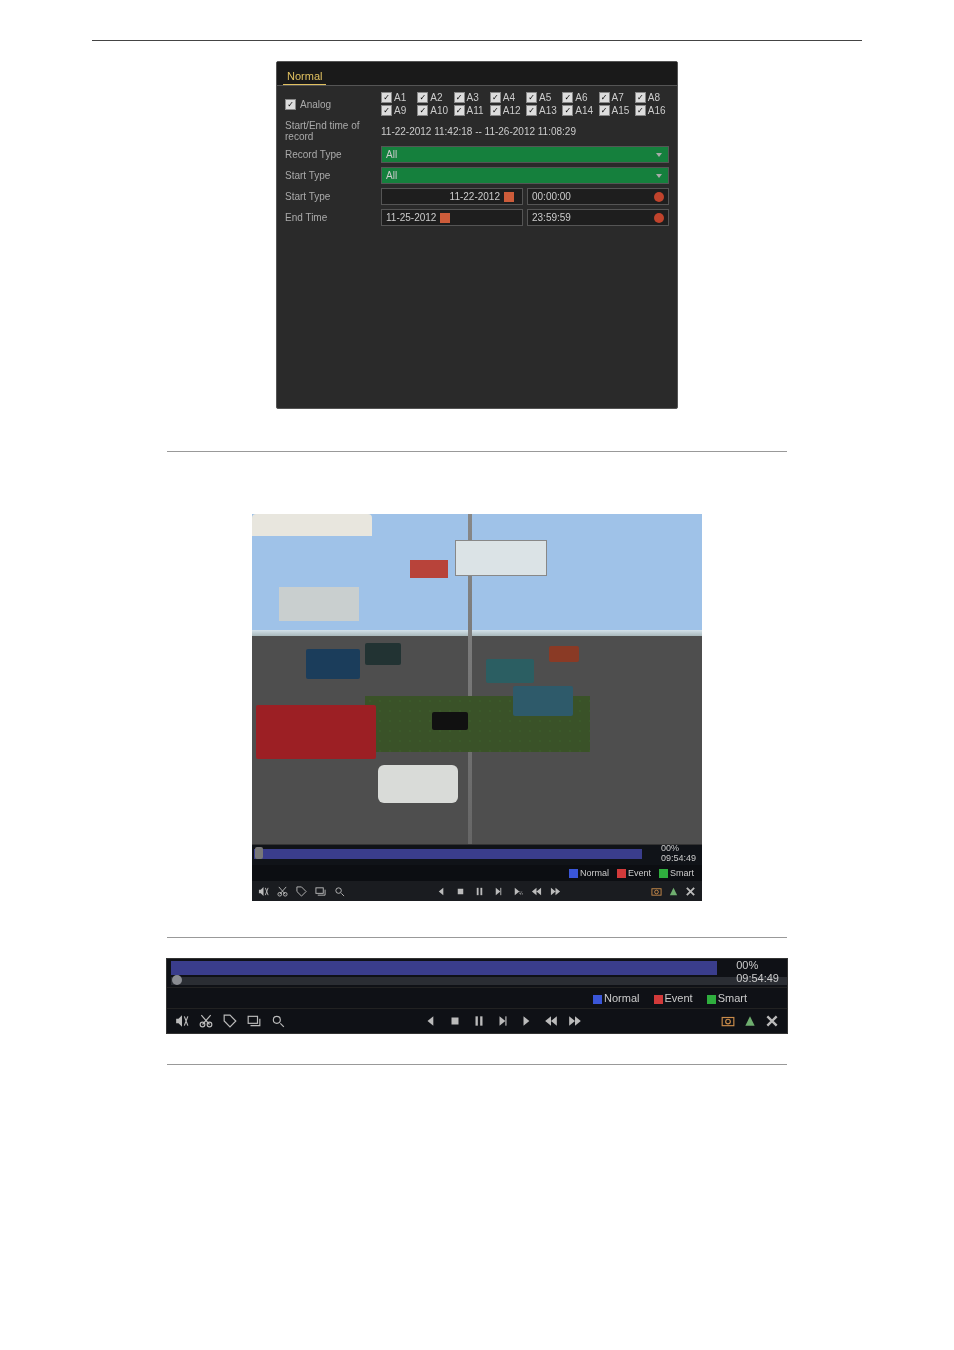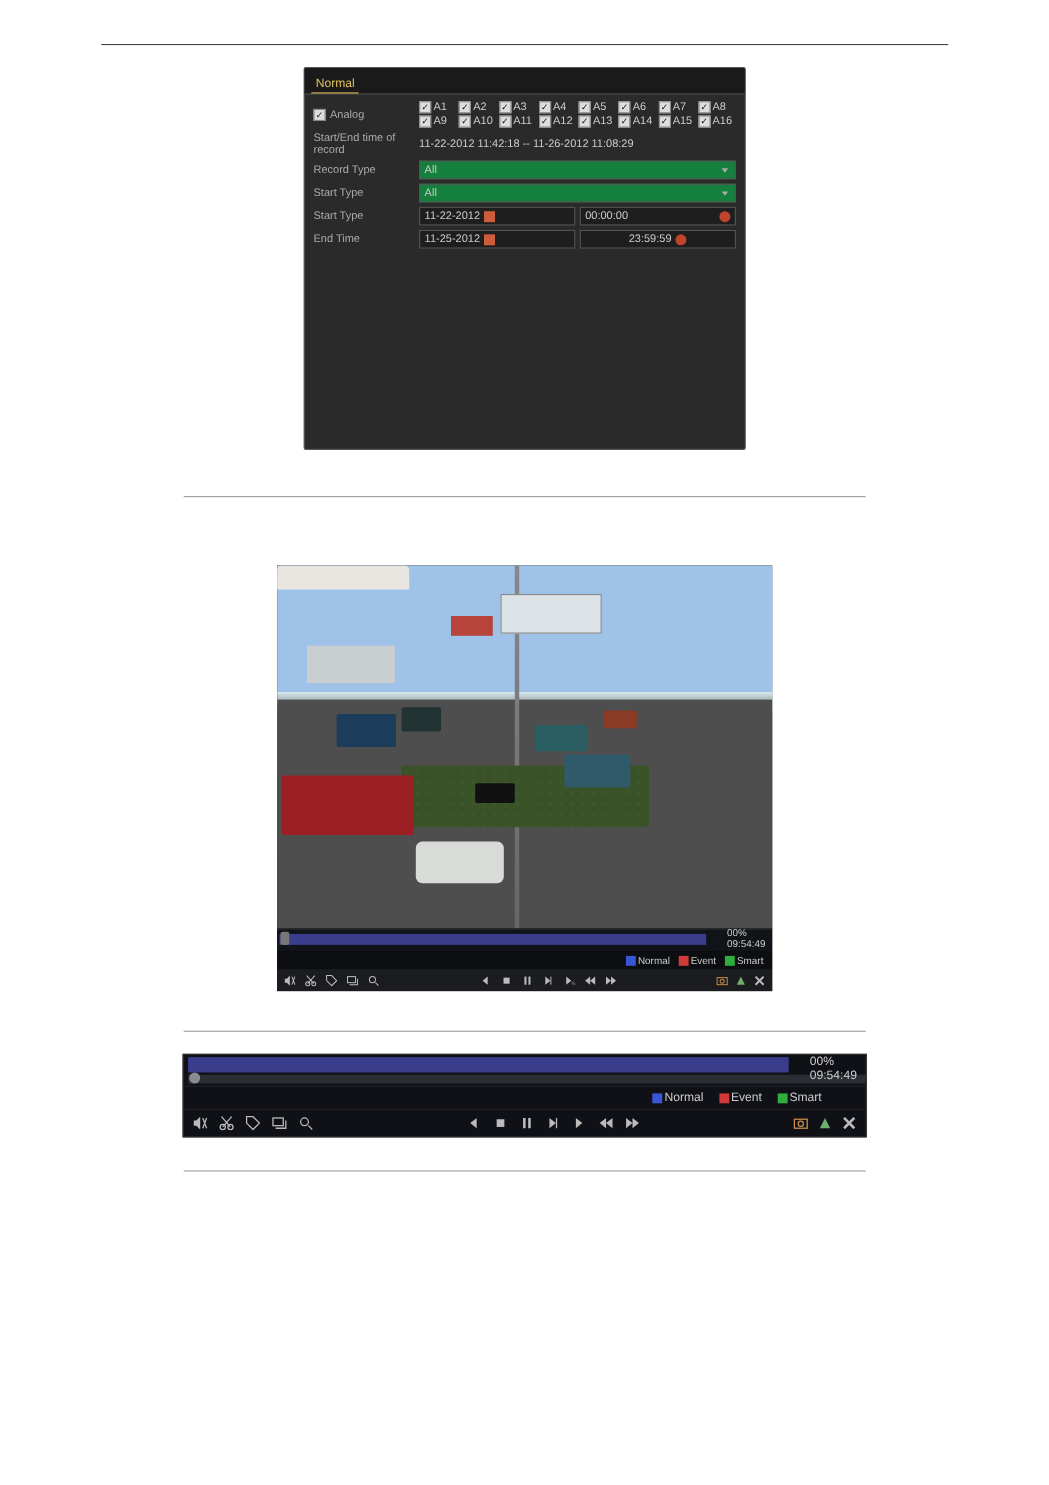--- a/index.html
+++ b/index.html
@@ -165,36 +165,36 @@
         <div class="row">
           <div class="lab">Record Type</div>
           <div class="sel"><span>All</span></div>
         </div>
         <div class="row">
           <div class="lab">Start Type</div>
           <div class="sel"><span>All</span></div>
         </div>
         <div class="row">
           <div class="lab">Start Type</div>
-          <div class="val" style="display:flex;align-items:center;justify-content:flex-start">
+          <div class="val" style="display:flex;align-items:center;justify-content:flex-end">
               <span>11-22-2012</span>
               <span class="ic-cal"></span>
             </div>
           <div class="val" style="display:flex;align-items:center;justify-content:space-between;margin-left:4px">
               <span>00:00:00</span>
               <span class="ic-clk"></span>
             </div>
         </div>
         <div class="row">
           <div class="lab">End Time</div>
           <div class="val" style="display:flex;align-items:center;justify-content:flex-start">
               <span>11-25-2012</span>
               <span class="ic-cal"></span>
             </div>
-          <div class="val" style="display:flex;align-items:center;justify-content:center;margin-left:4px">
+          <div class="val" style="display:flex;align-items:center;justify-content:space-between;margin-left:4px">
               <span>23:59:59</span>
               <span class="ic-clk"></span>
             </div>
         </div>
         <div class="space"></div>
       </div>
     </div>
   </div>
 
   <div style="height:30px"></div>

